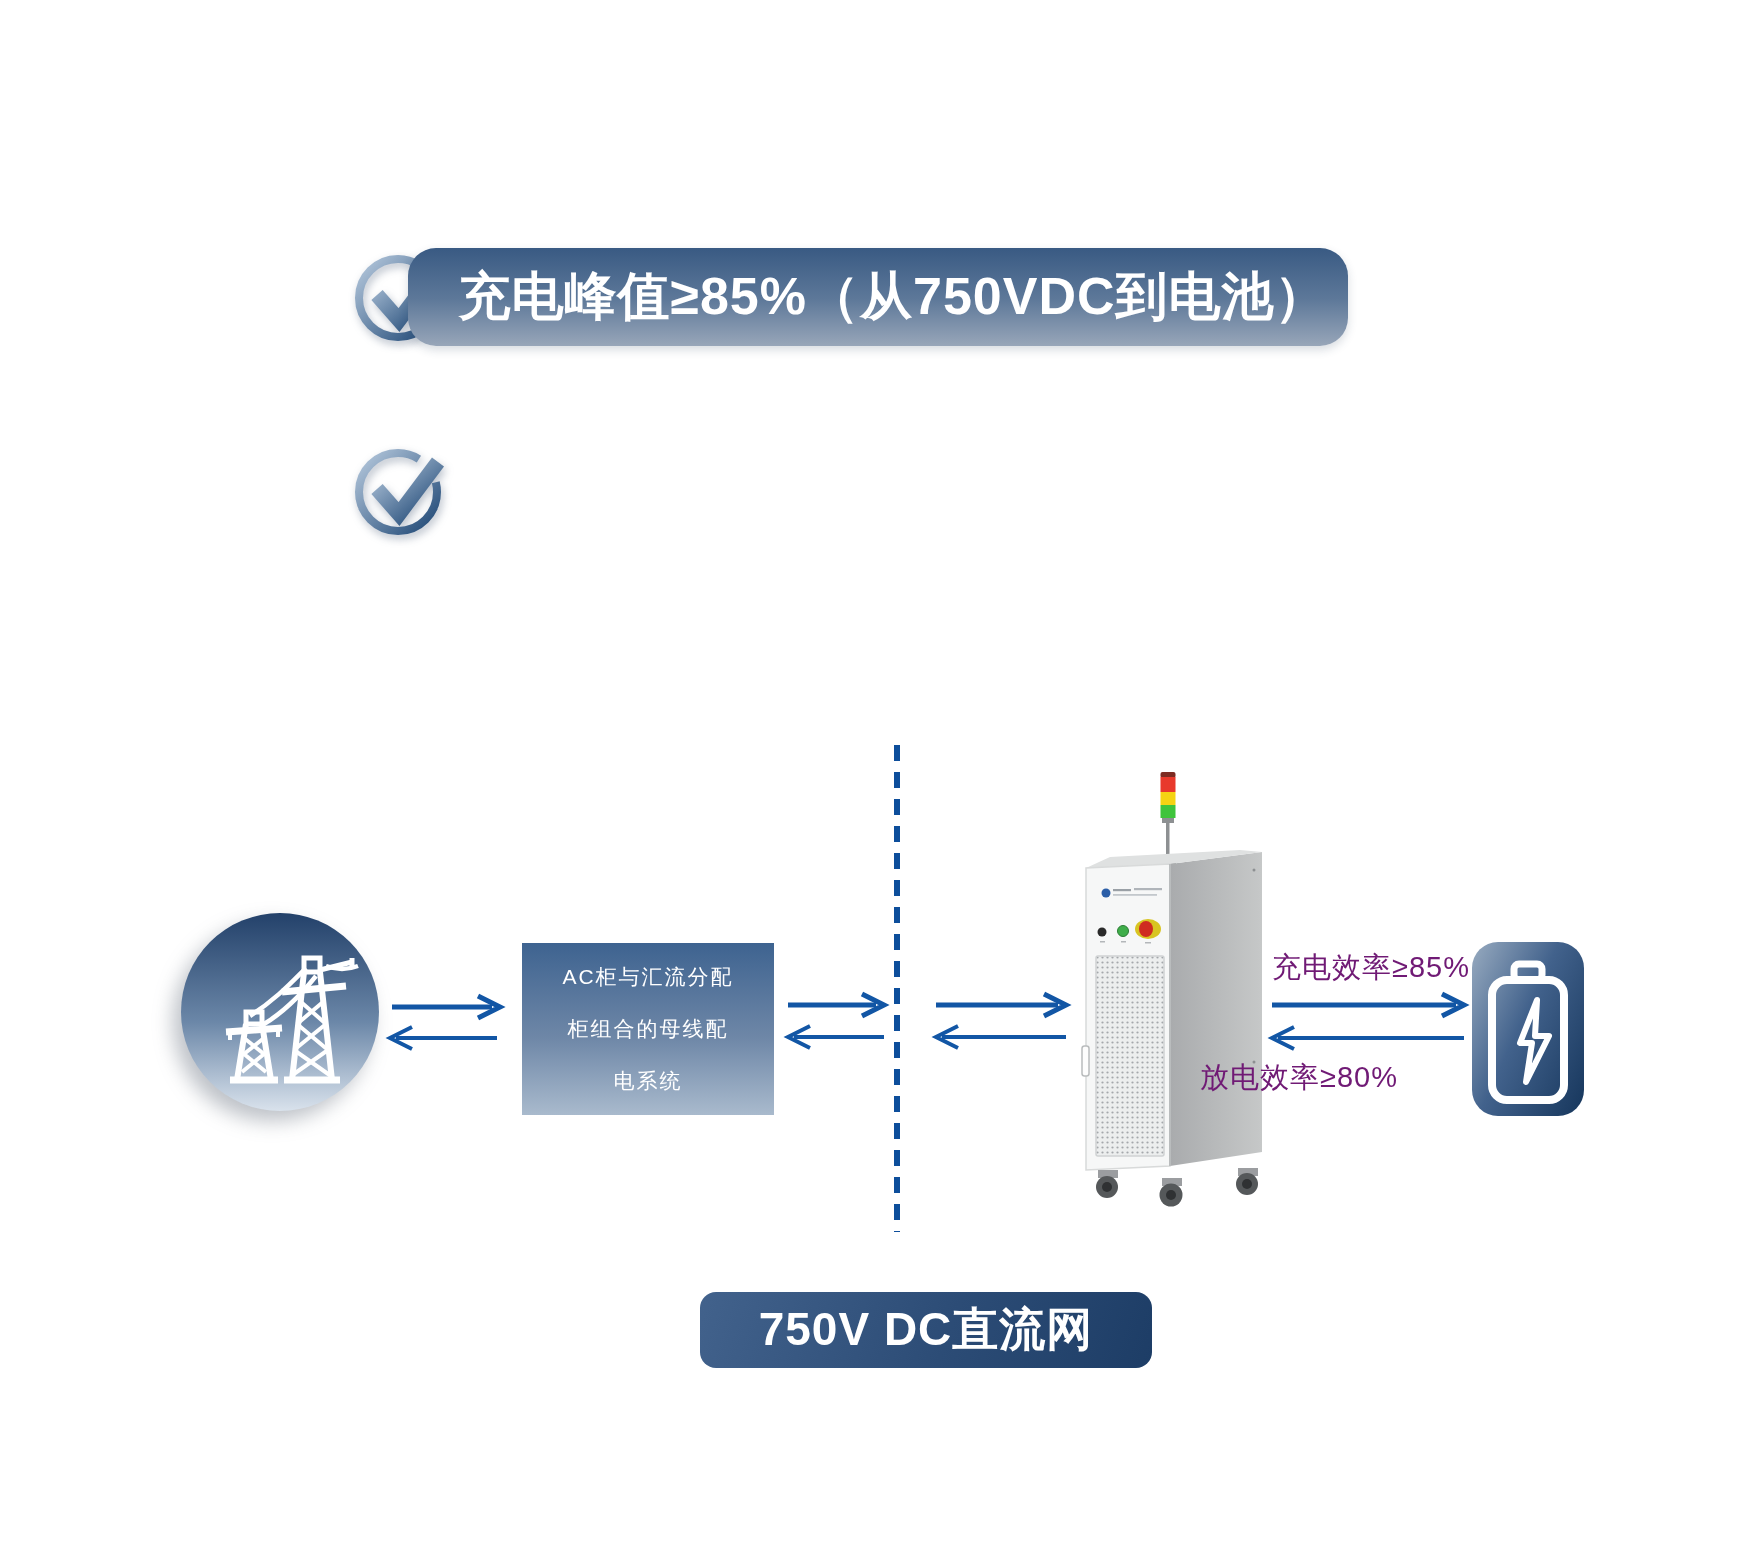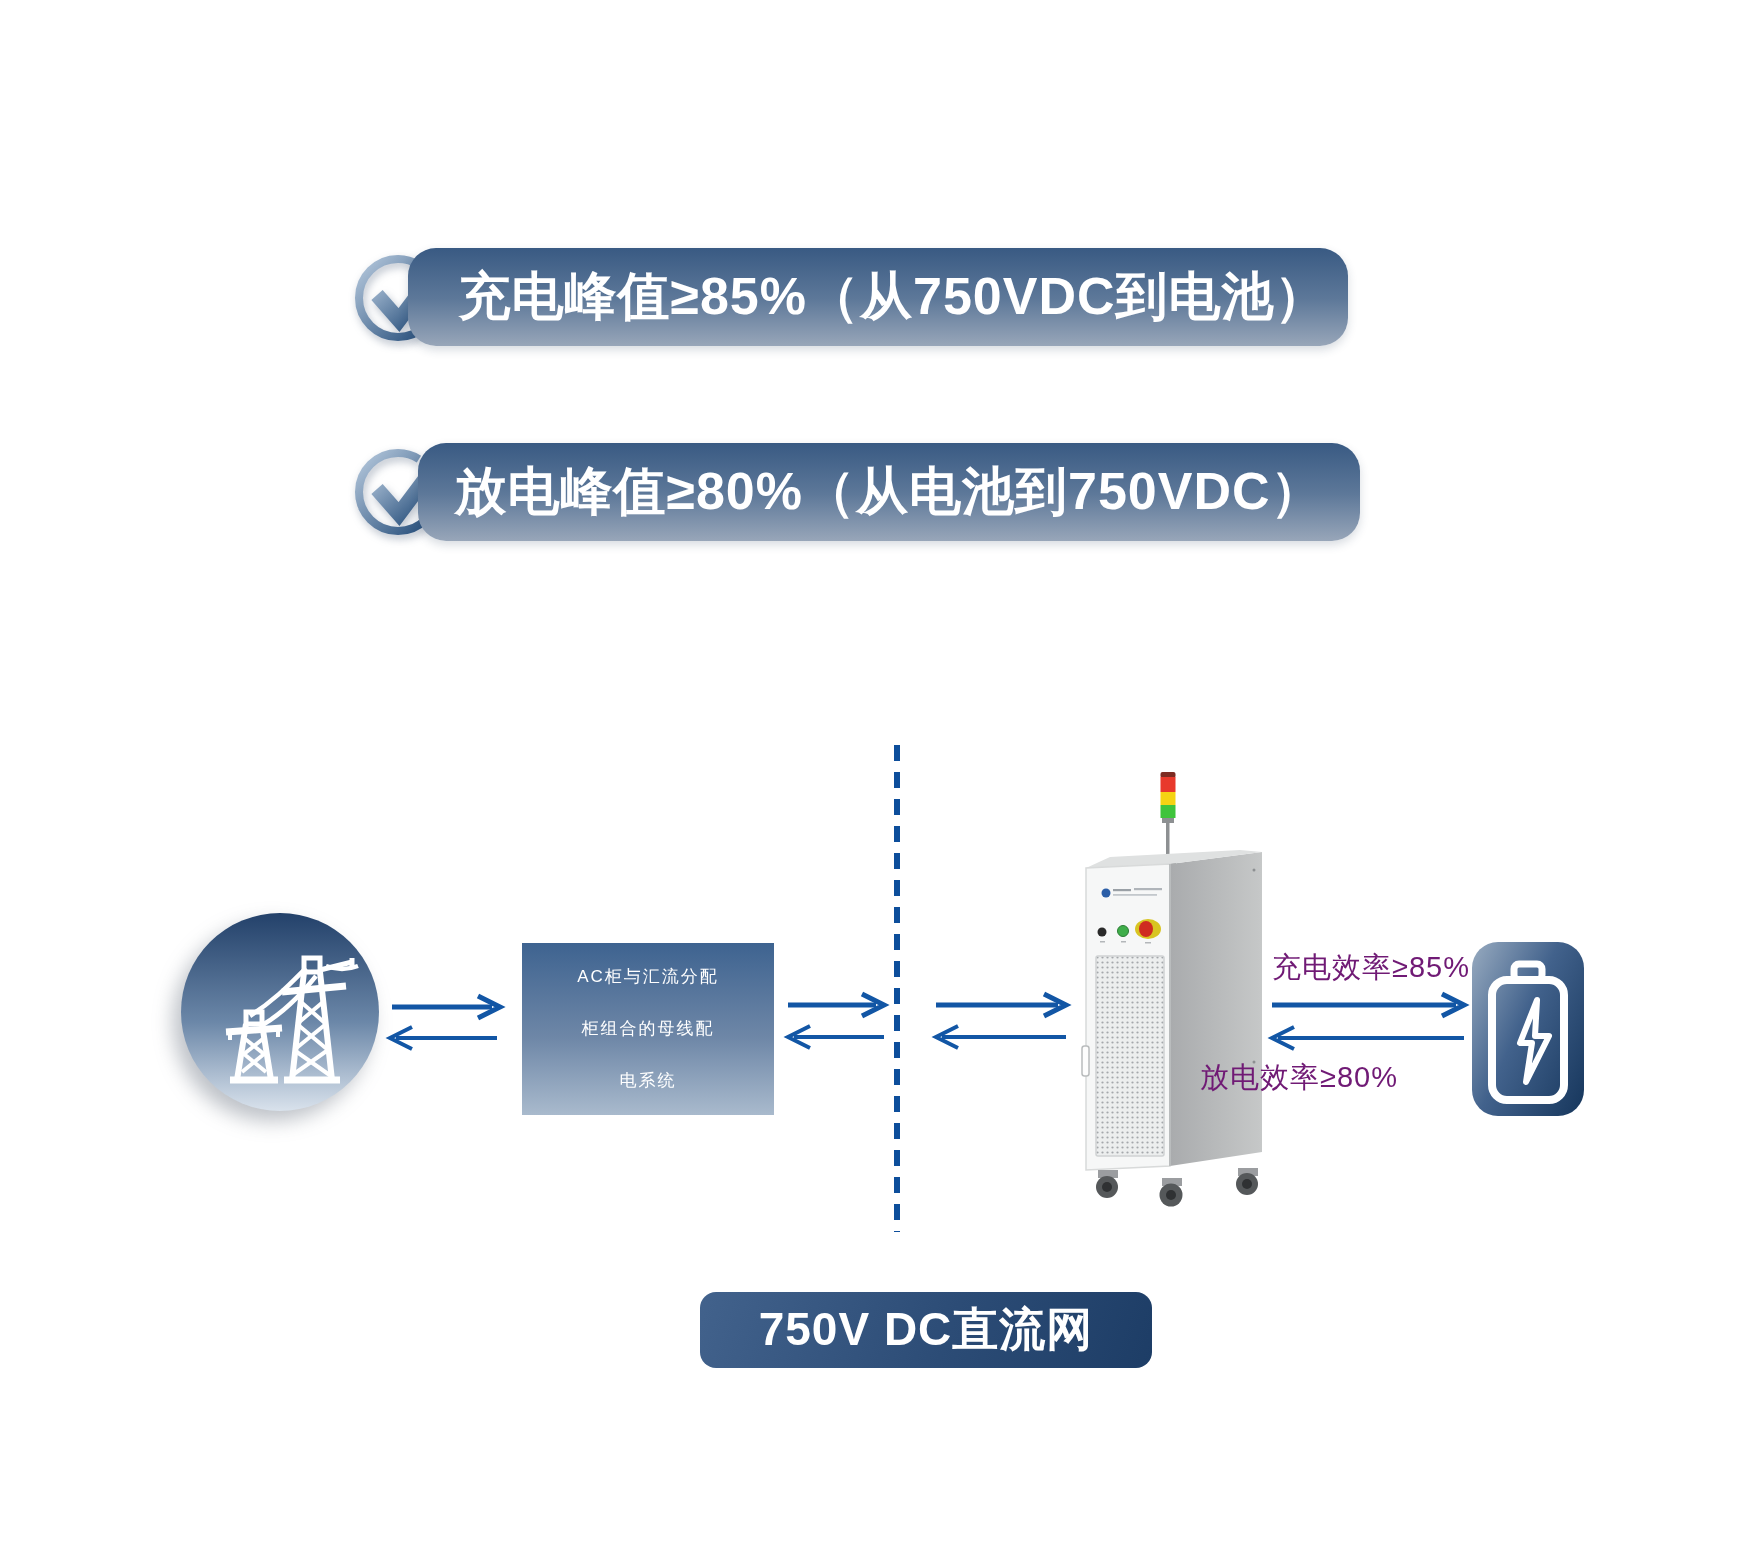--- a/index.html
+++ b/index.html
@@ -21,21 +21,21 @@
   .check-1{left:348px;top:244px;}
   .check-2{left:348px;top:438px;}
 
   
   .grid-circle{position:absolute;left:180px;top:912px;width:200px;height:200px;
     filter:drop-shadow(-8px 10px 10px rgba(90,100,115,.4));}
   .ac-box{
     position:absolute;left:522px;top:943px;width:252px;height:172px;
     background:linear-gradient(180deg,#3e6390 0%,#6e87a7 55%,#a9bacd 100%);
     color:#ffffff;display:flex;flex-direction:column;align-items:center;justify-content:center;
-    font-size:17px;line-height:52px;letter-spacing:2px;text-align:left;
+    font-size:21px;line-height:52px;letter-spacing:2px;text-align:left;
   }
   .flow-layer{position:absolute;left:0;top:0;width:1761px;height:1561px;pointer-events:none;}
   .cabinet{position:absolute;left:1040px;top:740px;width:250px;height:475px;}
   .battery-tile{
     position:absolute;left:1472px;top:942px;width:112px;height:174px;border-radius:26px;
     background:linear-gradient(115deg,#98abc0 0%,#42628c 45%,#16365c 100%);
   }
   .battery-tile svg{position:absolute;left:0;top:0;}
   .flow-label{position:absolute;color:#701a75;font-size:29px;font-weight:500;white-space:nowrap;letter-spacing:1px;}
   .charge-label{left:1272px;top:948px;}
@@ -64,23 +64,20 @@
     <path d="M29 51 L51 76 L90 24" fill="none" stroke="url(#ckg)" stroke-width="15"></path>
   </svg>
   <div class="banner banner-1">
     <span>充电峰值≥85%（从750VDC到电池）</span>
   </div>
 
   <svg class="check-icon check-2" viewBox="0 0 104 104">
     <circle cx="50" cy="54" r="39" fill="none" stroke="url(#ckg)" stroke-width="8" pathLength="100" stroke-dasharray="84 12"></circle>
     <path d="M29 51 L51 76 L90 24" fill="none" stroke="url(#ckg)" stroke-width="15"></path>
   </svg>
-  <div class="banner banner-2">
-    <span>放电峰值≥80%（从电池到750VDC）</span>
-  </div>
 
   <svg class="grid-circle" viewBox="0 0 200 200">
     <defs>
       <linearGradient id="gcirc" x1="0" y1="0" x2="0" y2="1">
         <stop offset="0" stop-color="#23416a"></stop>
         <stop offset="0.55" stop-color="#6b87a8"></stop>
         <stop offset="1" stop-color="#d9e2ec"></stop>
       </linearGradient>
     </defs>
     <circle cx="100" cy="100" r="99" fill="url(#gcirc)"></circle>

